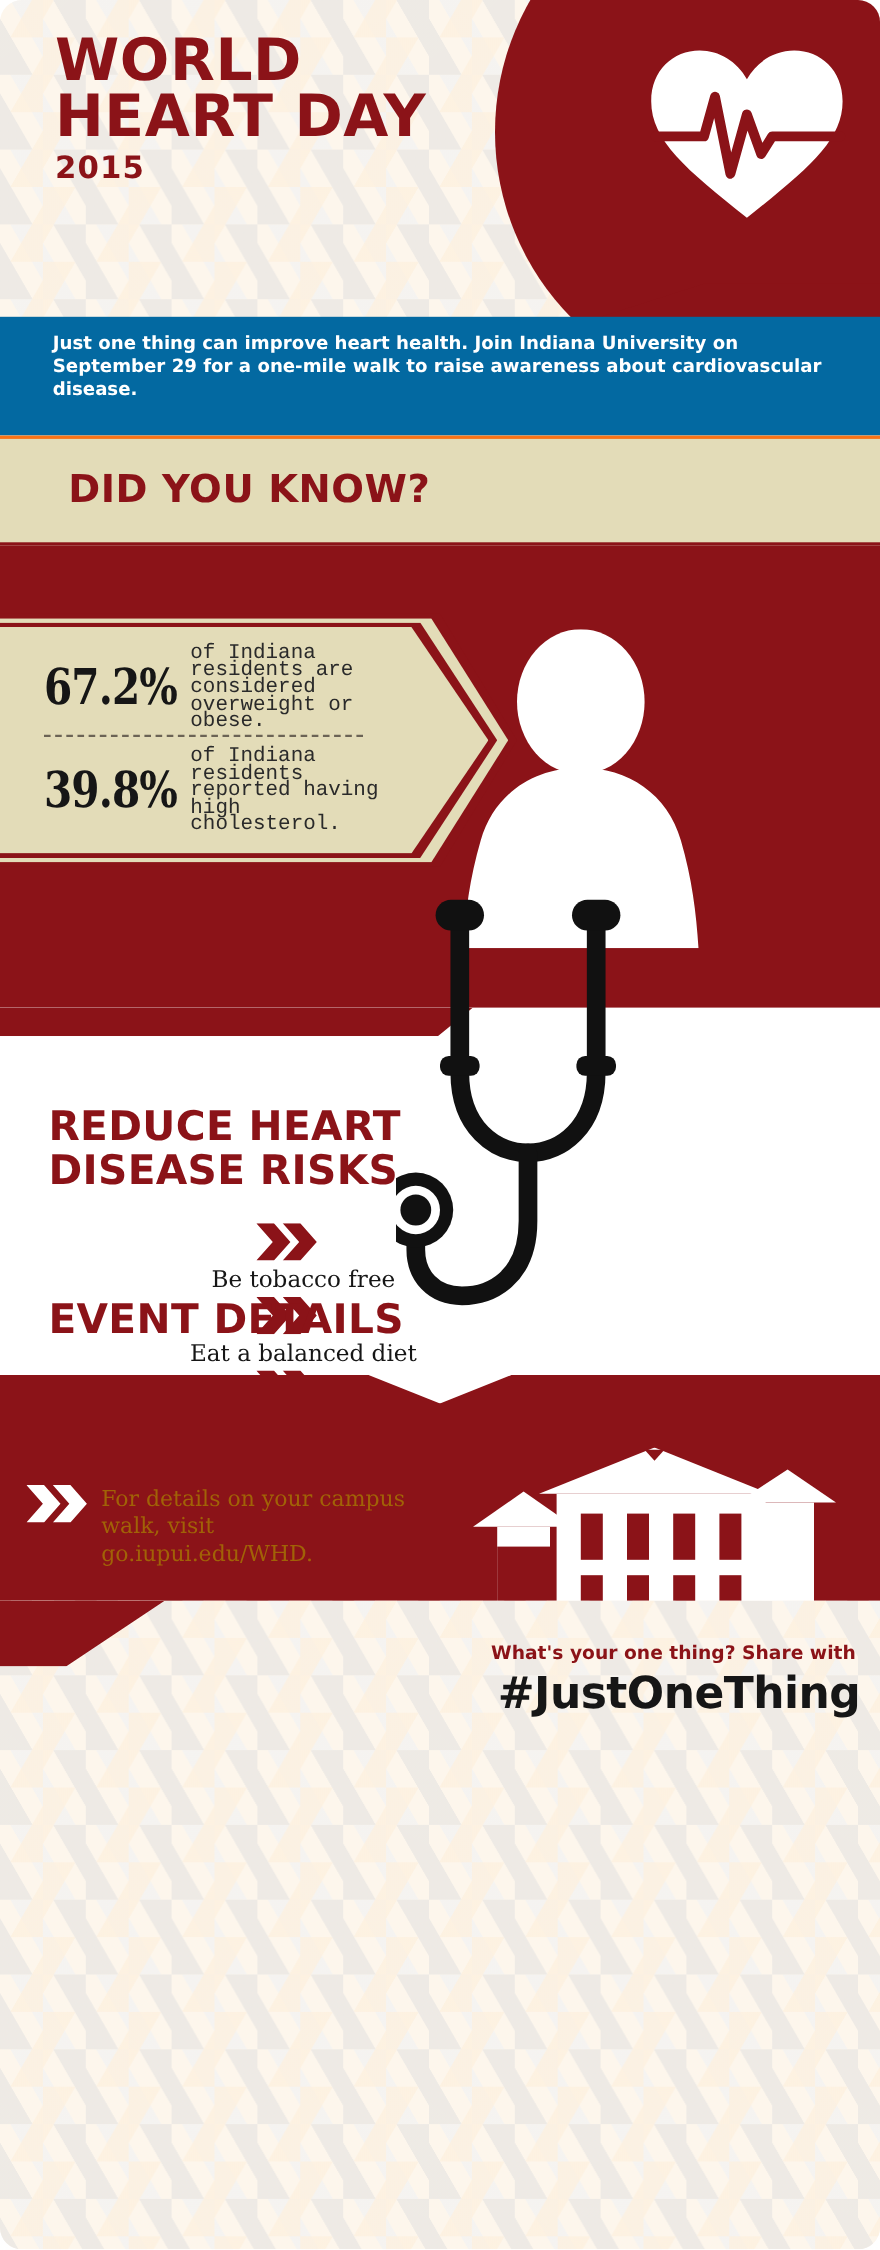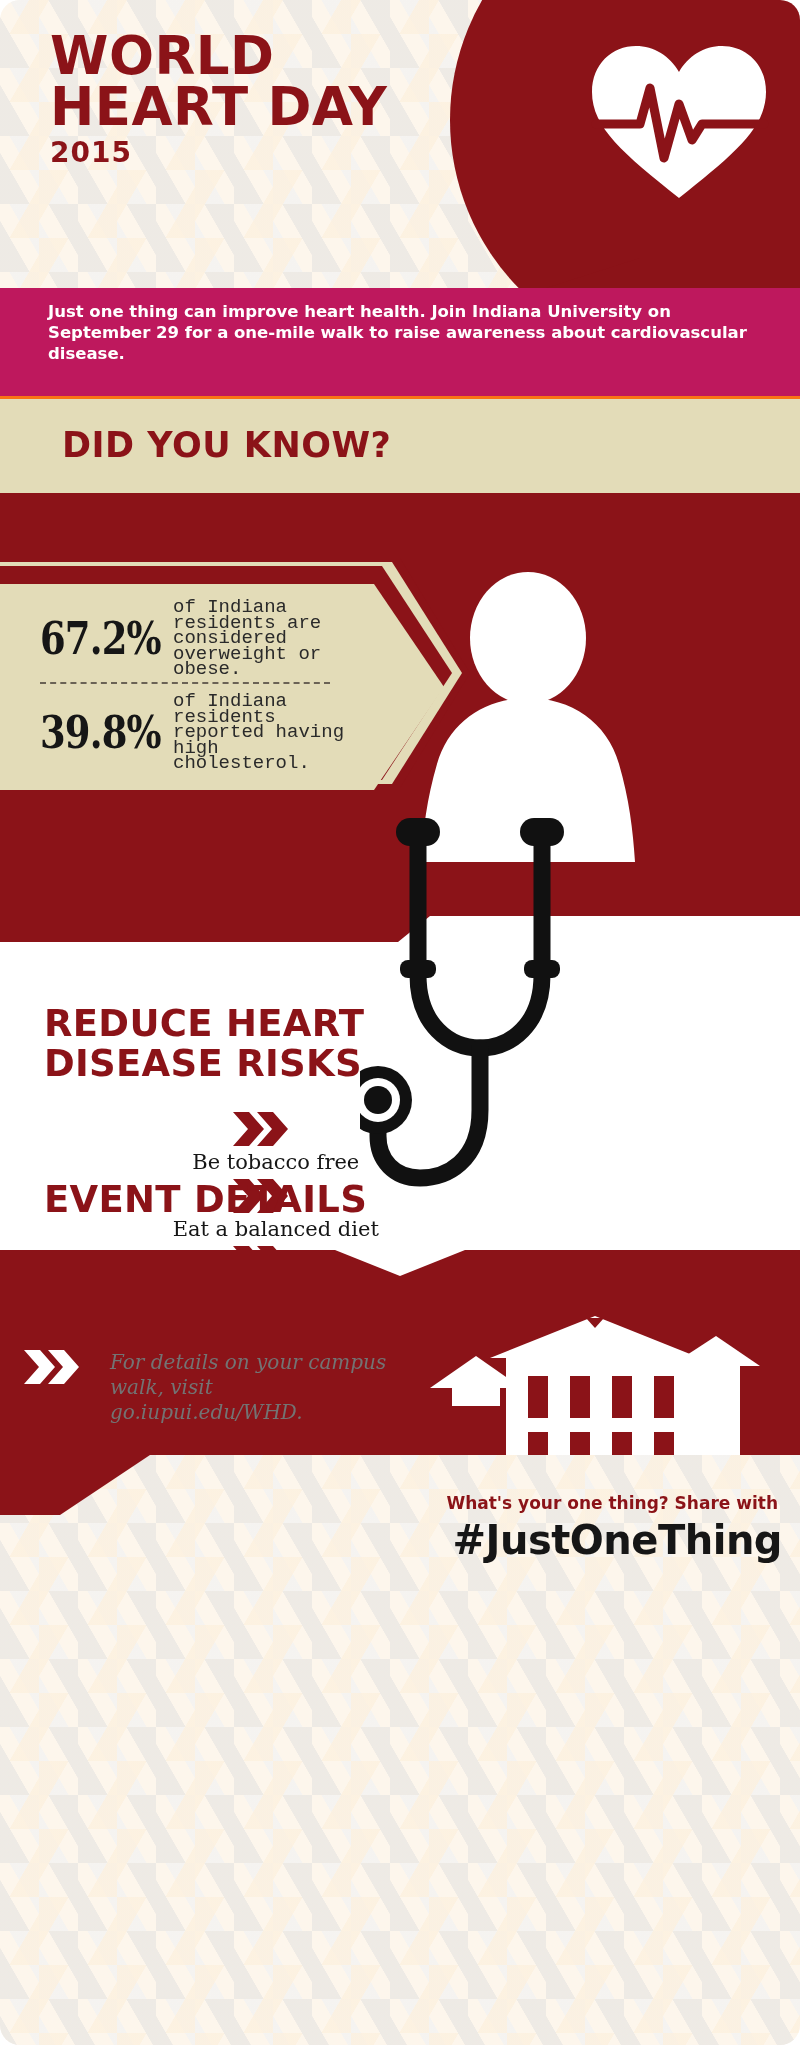--- a/index.html
+++ b/index.html
@@ -58,21 +58,21 @@
     font-size:28px;
     line-height:34px;
     letter-spacing:1px;
     margin-top:4px;
   }
   .heart-icon { position:absolute; right:26px; top:36px; }
 
   
   .subtitle-bar {
     position:absolute; left:0; top:288px; width:800px; height:108px;
-    background:#be185d;
+    background:#0369a1;
   }
   .subtitle-wedge {
     position:absolute; left:0; top:258px; width:800px; height:32px;
     background:#8b1318;
     clip-path: polygon(0 32px, 0 32px, 540px 32px, 640px 0, 800px 0, 800px 32px);
   }
   .subtitle-text {
     position:absolute; left:48px; top:13px; width:720px;
     color:#ffffff;
     font-family:"DejaVu Sans", sans-serif;
@@ -118,21 +118,21 @@
     background:#e3dcb8;
     clip-path: polygon(0 0, 392px 0, 462px 111px, 392px 222px, 0 222px);
   }
   .stats-banner-gap {
     position:absolute; left:0; top:70px;
     width:452px; height:214px;
     background:#8b1318;
     clip-path: polygon(0 0, 382px 0, 452px 107px, 382px 214px, 0 214px);
   }
   .stats-banner {
-    position:absolute; left:0; top:88px;
+    position:absolute; left:0; top:74px;
     width:444px; height:206px;
     background:#e3dcb8;
     clip-path: polygon(0 0, 374px 0, 444px 103px, 374px 206px, 0 206px);
   }
   .stat-row {
     position:absolute; left:40px;
     display:flex; align-items:center;
   }
   .stat-row-1 { top:16px; }
   .stat-row-2 { top:110px; }
@@ -225,24 +225,23 @@
     line-height:19px;
   }
   .event-cta {
     position:absolute; left:24px; top:1350px;
     display:flex; align-items:flex-start;
   }
   .event-cta-text {
     font-family:"DejaVu Serif", serif;
     font-size:20px;
     line-height:25px;
-    color:#737373;
-    margin-left:28px;
+    color:#a16207;
+    margin-left:10px;
     width:300px;
-    font-style:italic;
   }
   .building { position:absolute; left:430px; top:1316px; }
 
   
   .hash-section {
     position:absolute; left:0; top:1455px; width:800px; height:590px;
     overflow:hidden;
   }
   .hash-red-wedge {
     position:absolute; left:0; top:0; width:800px; height:60px;

